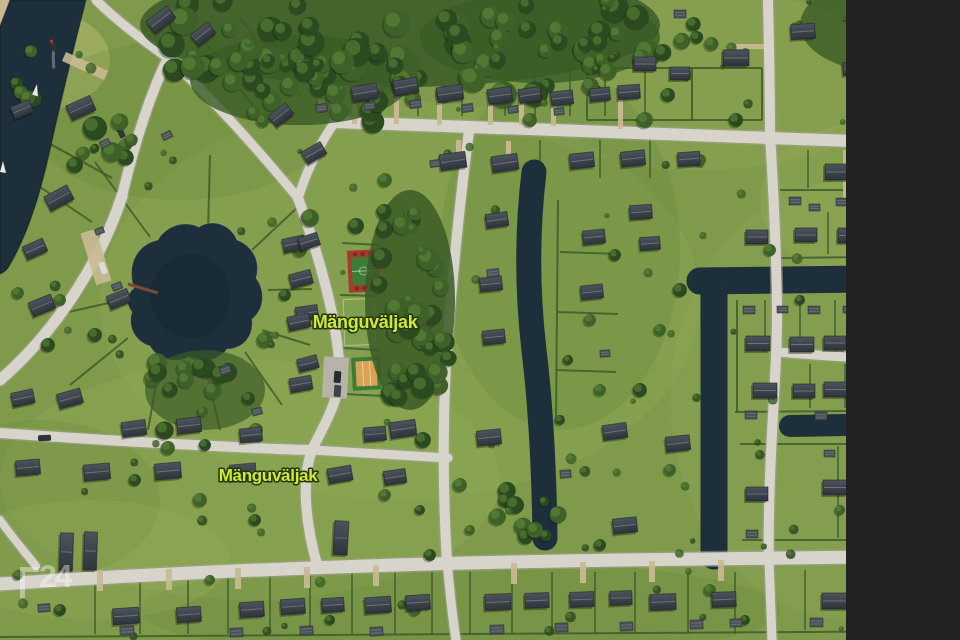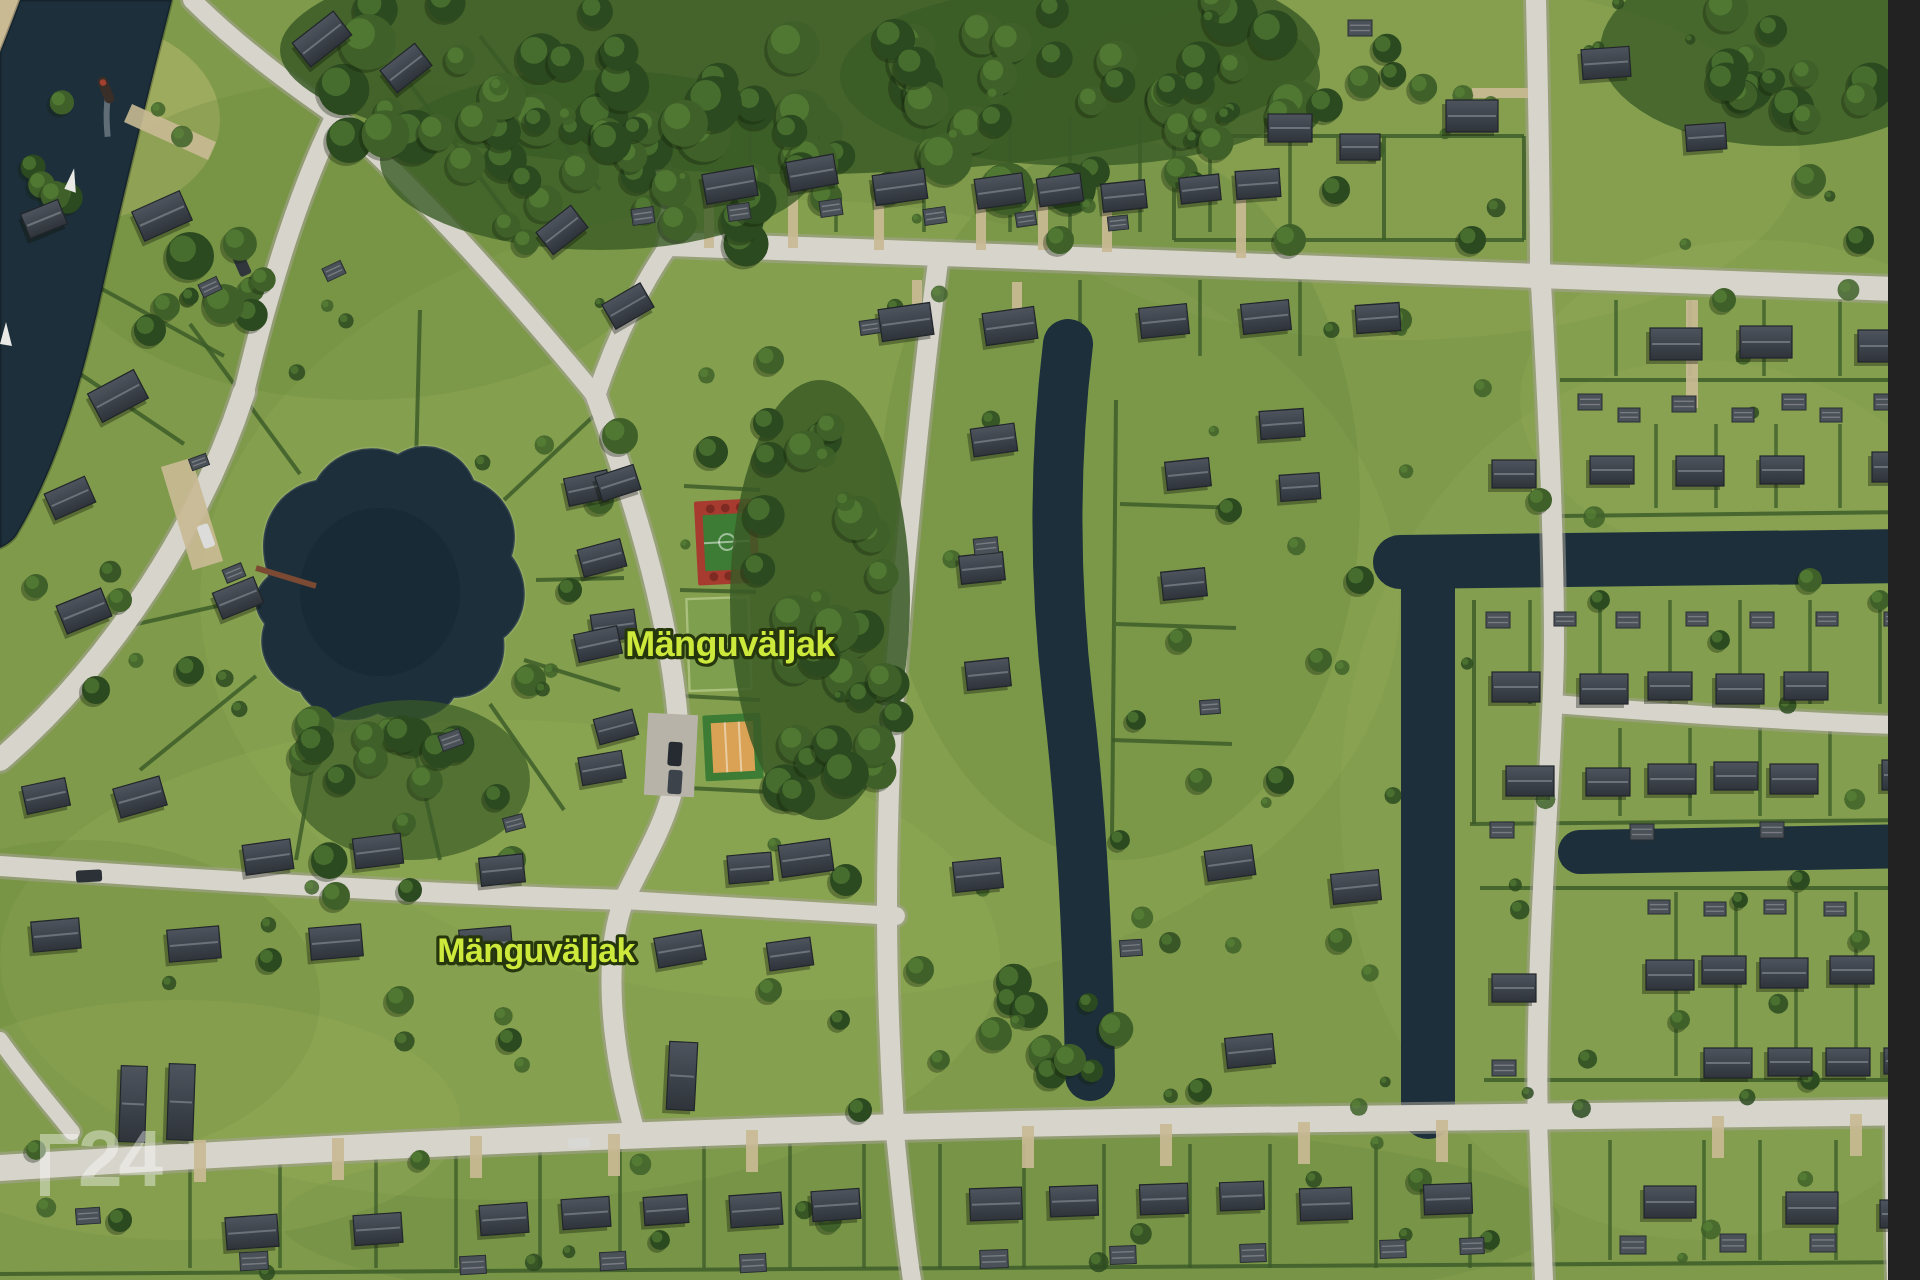--- a/index.html
+++ b/index.html
@@ -1,25 +1,25 @@
 <!DOCTYPE html>
 <html><head>
 <meta charset="utf-8">
 <style>
   html,body{margin:0;padding:0;background:#222;}
-  .stage{position:relative;width:944px;height:640px;overflow:hidden;
+  .stage{position:relative;width:846px;height:640px;overflow:hidden;
          font-family:"Liberation Sans",sans-serif;}
   svg{position:absolute;left:0;top:0;display:block;}
   .map-label{font-family:"Liberation Sans",sans-serif;font-weight:bold;
              letter-spacing:-0.3px;paint-order:stroke;stroke-linejoin:round;}
   .watermark{position:absolute;left:20px;top:560px;display:flex;align-items:flex-start;
              opacity:.40;pointer-events:none;}
   .watermark .bracket{width:14px;height:26px;margin-top:7px;
              border-left:5px solid #fff;border-top:5px solid #fff;}
-  .watermark .wm-text{color:#fff;font-size:40px;font-weight:bold;line-height:1;
+  .watermark .wm-text{color:#fff;font-size:32px;font-weight:bold;line-height:1;
              letter-spacing:-2px;}
 </style>
 </head>
 <body>
 
 <div class="stage">
   <svg id="map" width="960" height="640" viewBox="0 0 960 640">
     <g id="layer-terrain">
         <rect x="0" y="0" width="960" height="640" fill="#7e9a4a"></rect>
         <ellipse cx="40" cy="60" rx="70" ry="50" fill="#bcbc72" opacity="0.5"></ellipse>

